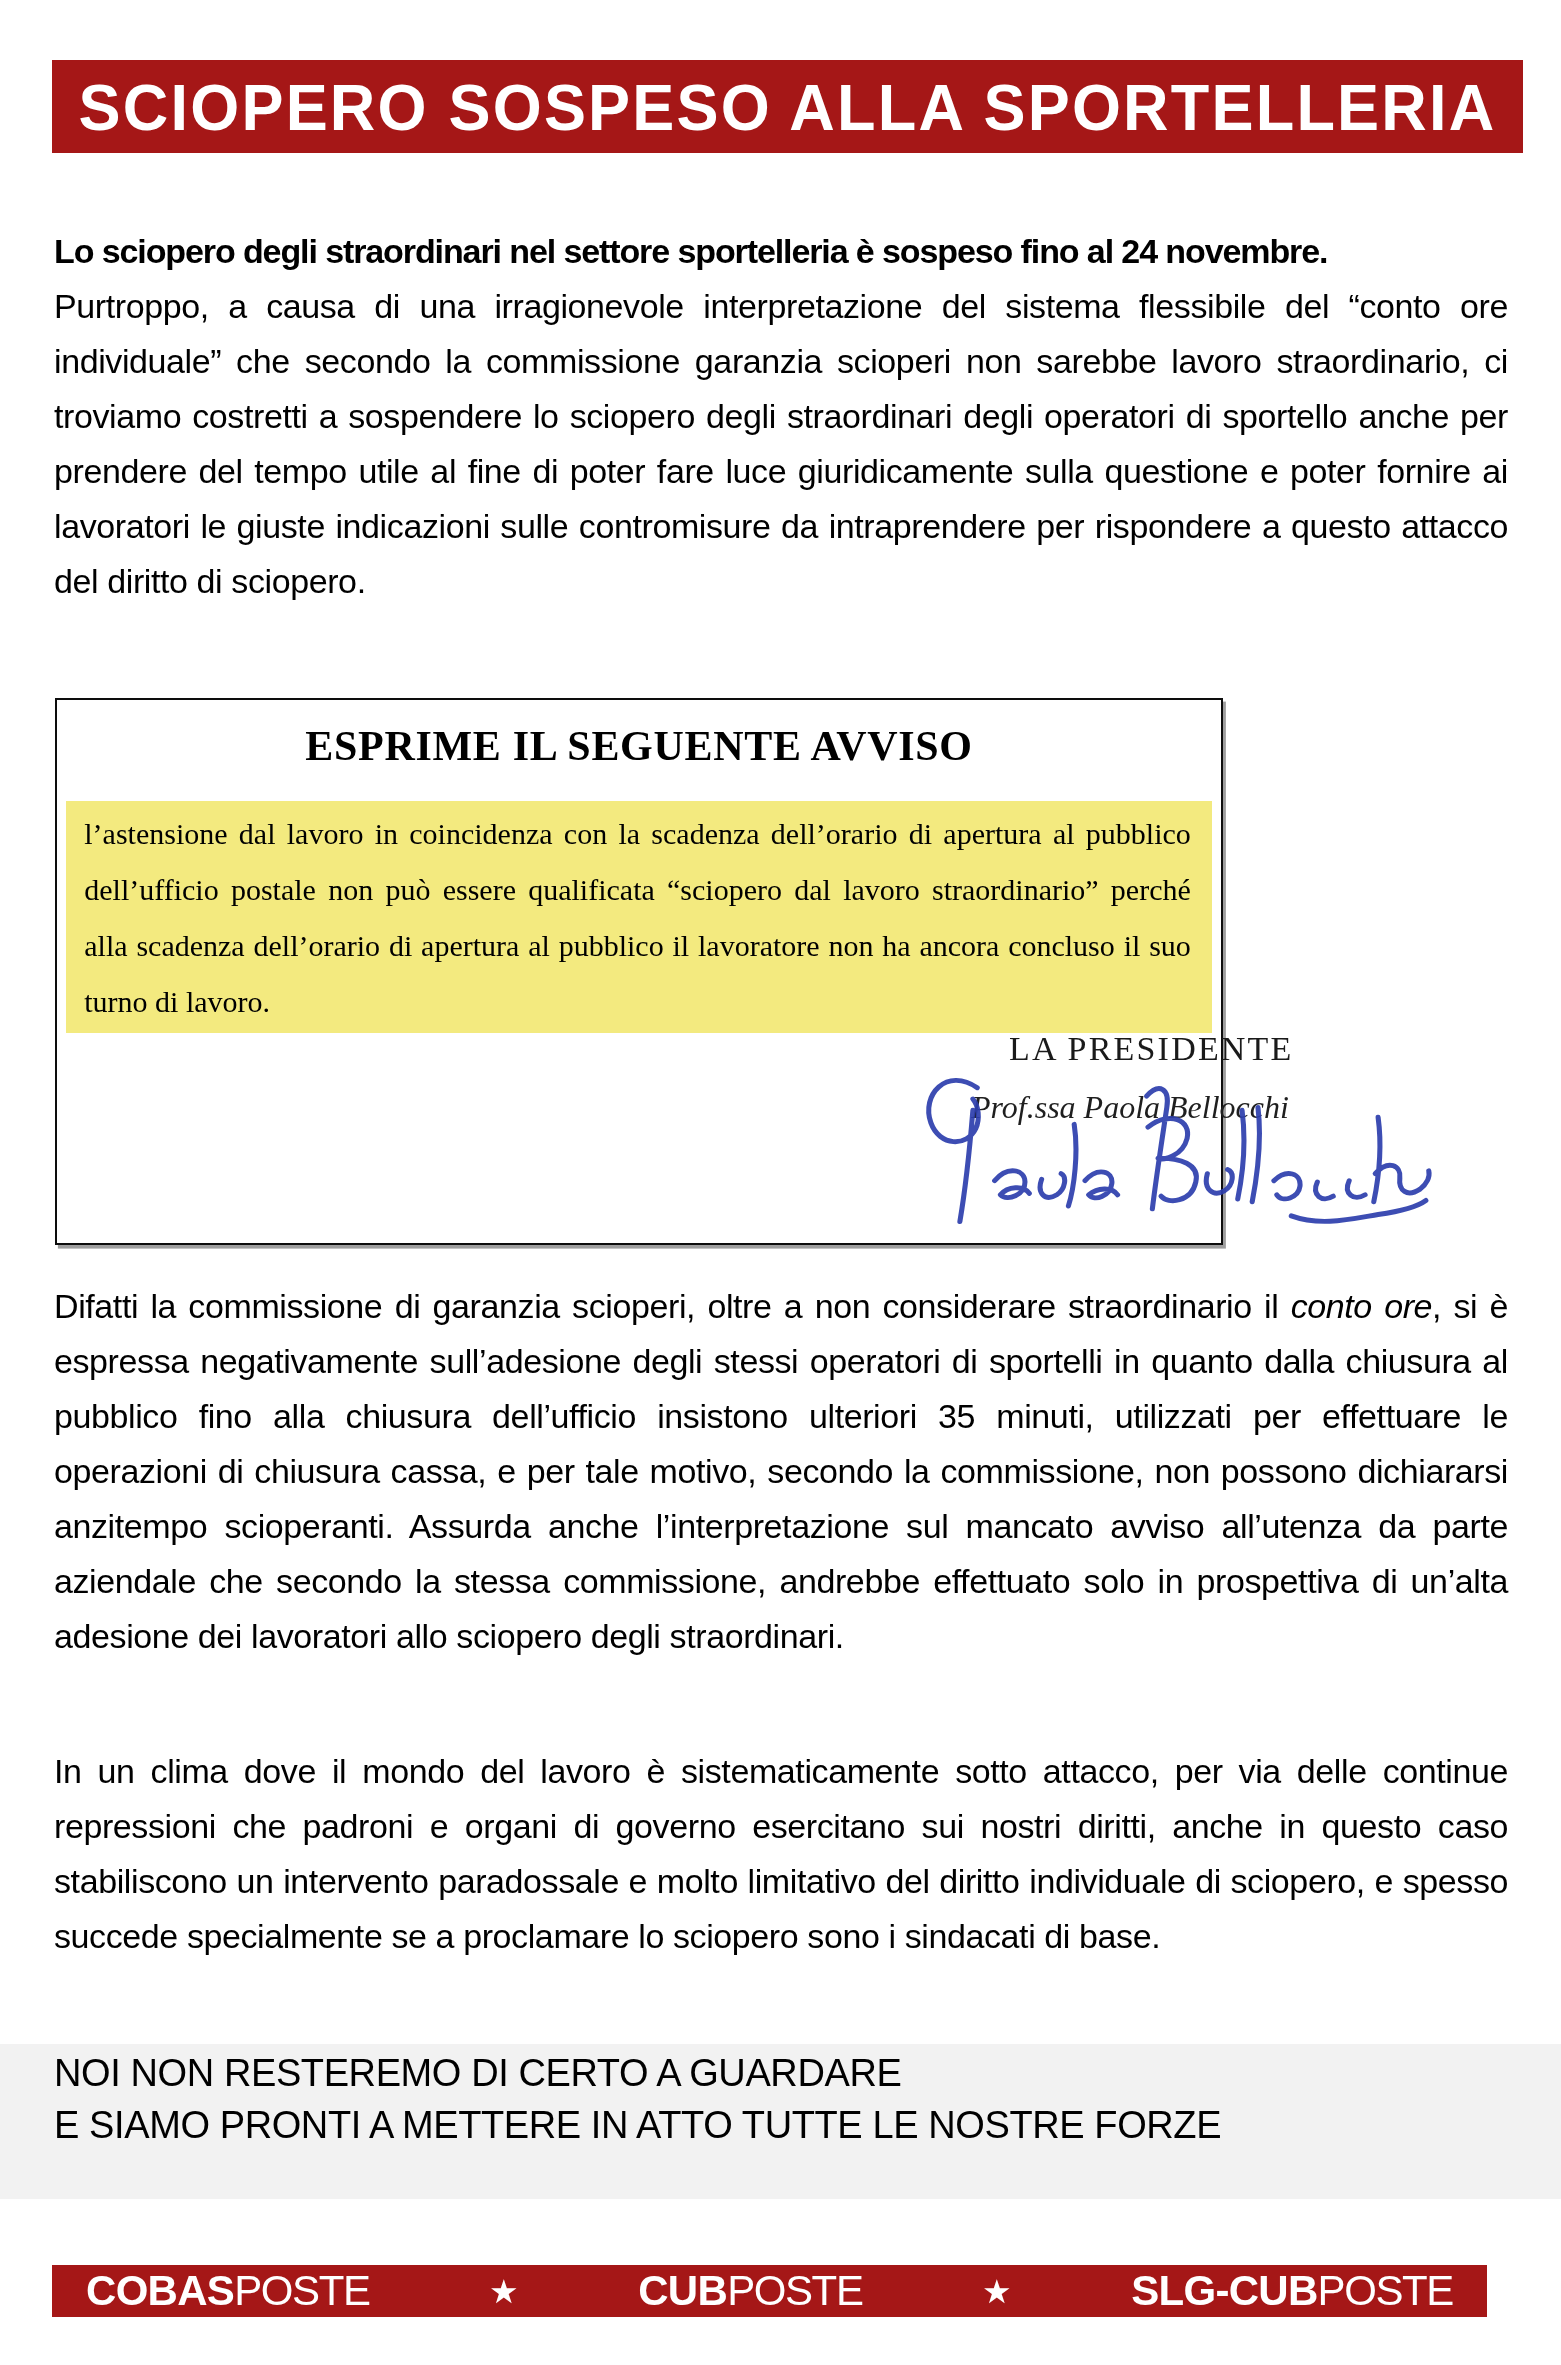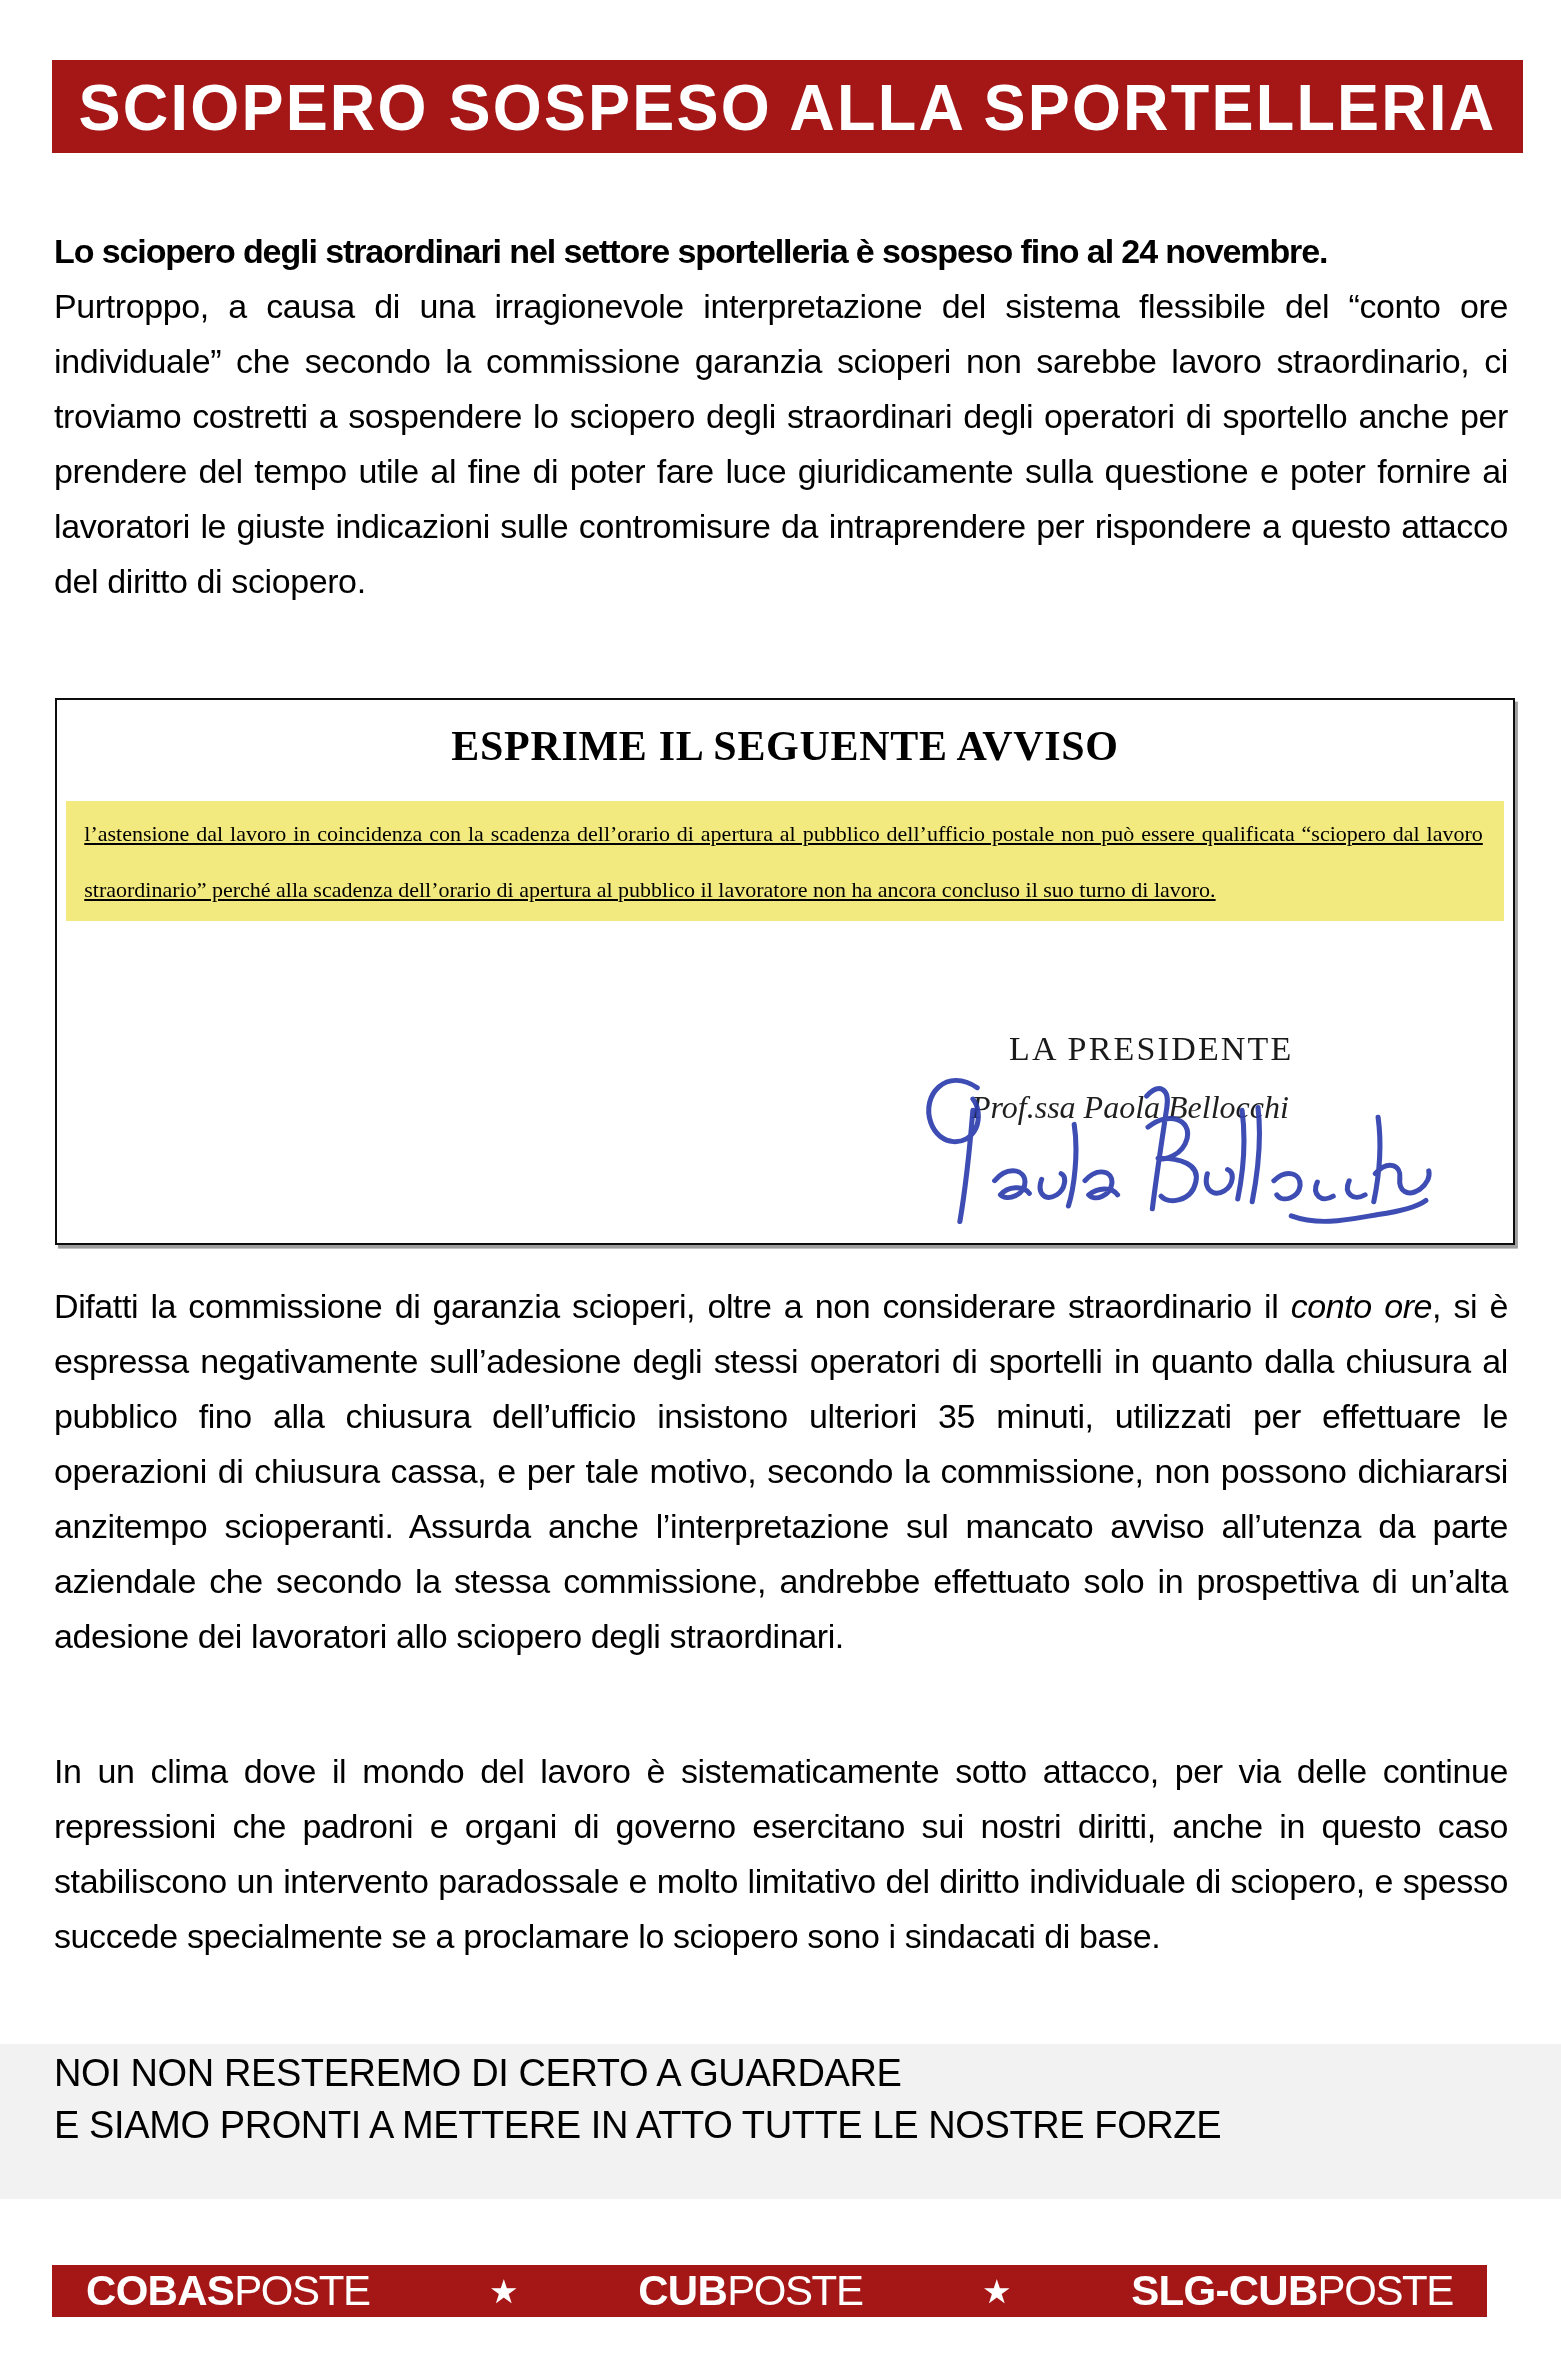--- a/index.html
+++ b/index.html
@@ -38,36 +38,36 @@
     text-align:justify;
   }
   #p1{top:224px;}
   #p2{top:1279px;}
   #p3{top:1744px;}
   .lead{font-weight:bold; letter-spacing:-1.1px;}
   .ital{font-style:italic;}
 
   
   .notice-box{
-    position:absolute; left:55px; top:698px; width:1460px; height:547px;
+    position:absolute; left:55px; top:698px; width:1168px; height:547px;
     box-sizing:border-box;
     background:#fff;
     border:2.9px solid #0d0d0d;
     box-shadow:2.9px 3.6px 0 rgba(40,40,40,0.45);
     font-family:"Liberation Serif", serif;
   }
   .notice-heading{
     margin:24.4px 0 0 0; text-align:center;
     font-size:42px; font-weight:bold; letter-spacing:0.7px; line-height:45px;
   }
   .highlight{
     margin:32px 8.6px 0 8.6px;
     background:var(--yellow);
     padding:4.3px 21.6px 2.9px 18.7px;
-    font-size:22px; line-height:56px; text-align:justify;text-decoration:underline;
+    font-size:30px; line-height:56px; text-align:justify;
   }
   .signer-role{
     position:absolute; top:330px; left:952px;
     font-size:34px; letter-spacing:2.2px; color:#1a1a1a; white-space:nowrap;
   }
   .signer-name{
     position:absolute; top:389px; left:914px;
     font-size:32px; font-style:italic; color:#1f1f1f; white-space:nowrap;
   }
   .signature{

